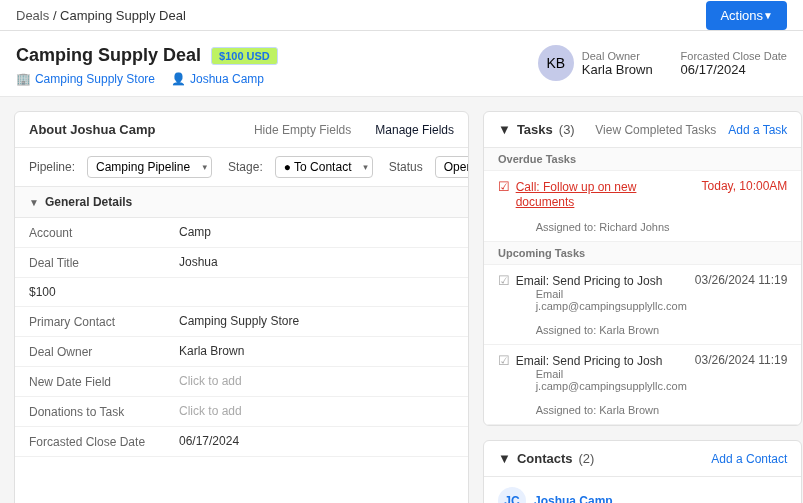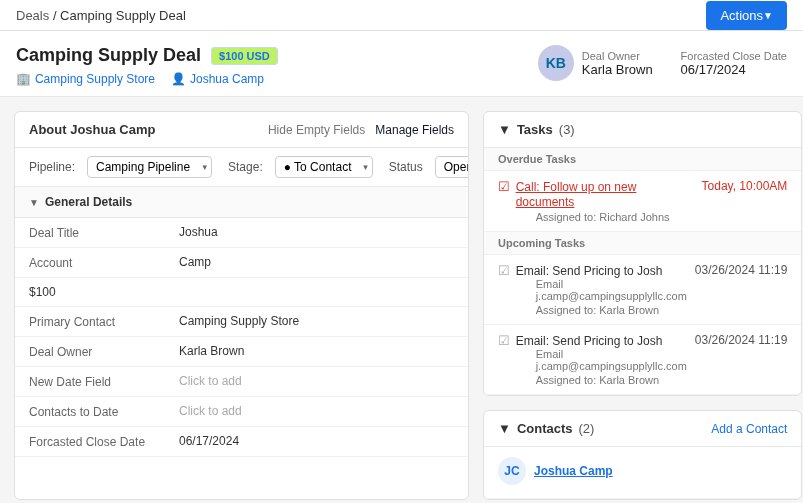--- a/index.html
+++ b/index.html
@@ -24,34 +24,34 @@
     .deal-header {
       background: #fff; padding: 14px 16px 10px; border-bottom: 1px solid #e8e8e8;
     }
     .deal-title-row { display: flex; align-items: center; gap: 10px; margin-bottom: 6px; }
     .deal-title { font-size: 18px; font-weight: 600; color: #222; }
     .deal-badge { background: #bef264; color: #1a73e8; border: 1px solid #c5d9fb; font-size: 11px; font-weight: 600; padding: 2px 7px; border-radius: 3px; }
     .deal-links { display: flex; align-items: center; gap: 16px; font-size: 12px; }
     .deal-link { color: #1a73e8; text-decoration: none; display: flex; align-items: center; gap: 4px; }
     .deal-meta { display: flex; align-items: center; gap: 28px; }
     .deal-owner-block { display: flex; align-items: center; gap: 8px; }
-    .avatar { width: 36px; height: 36px; border-radius: 50%; background: #c5cae9; display: flex; align-items: center; justify-content: center; font-size: 14px; font-weight: 700; color: #0369a1; }
+    .avatar { width: 36px; height: 36px; border-radius: 50%; background: #c5cae9; display: flex; align-items: center; justify-content: center; font-size: 14px; font-weight: 400; color: #000000; }
     .deal-meta-info { }
     .meta-label { font-size: 11px; color: #777; }
     .meta-value { font-size: 13px; color: #222; font-weight: 500; }
     .meta-group { display: flex; align-items: flex-start; flex-direction: column; }
 
     
     .main-content { display: flex; gap: 0; padding: 14px 14px; gap: 14px; background: #f5f5f5; min-height: calc(503px - 130px); }
 
     
     .left-panel { width: 455px; flex-shrink: 0; background: #fff; border: 1px solid #e0e0e0; border-radius: 6px; overflow: hidden; }
     .panel-header { display: flex; align-items: center; justify-content: space-between; padding: 10px 14px; border-bottom: 1px solid #e8e8e8; }
     .panel-title { font-weight: 600; font-size: 13px; }
-    .panel-header-actions { display: flex; gap: 10px; font-size: 12px; }
+    .panel-header-actions { display: flex; gap: 24px; font-size: 12px; }
     .panel-header-actions a { color: #777; text-decoration: none; }
     .panel-header-actions a.manage { color: #0f172a; }
 
     
     .pipeline-row { display: flex; align-items: center; gap: 8px; padding: 8px 14px; border-bottom: 1px solid #e8e8e8; font-size: 12px; }
     .pipeline-row label { font-weight: 500; color: #555; margin-right: 4px; }
     .pipeline-select, .stage-select, .status-select {
       border: 1px solid #ccc; border-radius: 4px; padding: 3px 20px 3px 8px;
       font-size: 12px; background: #fff; cursor: pointer; appearance: none;
       -webkit-appearance: none; position: relative;
@@ -90,21 +90,21 @@
 
     
     .task-section-label { padding: 5px 14px; font-size: 11px; font-weight: 600; color: #777; background: #fafafa; border-bottom: 1px solid #f0f0f0; }
     .task-item { padding: 8px 14px; border-bottom: 1px solid #f0f0f0; }
     .task-item-header { display: flex; align-items: flex-start; justify-content: space-between; gap: 8px; }
     .task-check { margin-right: 6px; }
     .task-title-overdue { color: #d93025; font-size: 12px; font-weight: 500; }
     .task-title { color: #333; font-size: 12px; }
     .task-time-overdue { color: #d93025; font-size: 12px; white-space: nowrap; }
     .task-time { color: #555; font-size: 12px; white-space: nowrap; }
-    .task-assigned { font-size: 11px; color: #777; margin-top: 2px; margin-left: 20px; }
+    .task-assigned { font-size: 11px; color: #777; margin-top: 12px; margin-left: 20px; }
     .task-email { font-size: 11px; color: #777; margin-left: 20px; }
 
     
     .contact-item { padding: 10px 14px; border-bottom: 1px solid #f0f0f0; }
     .contact-header { display: flex; align-items: center; gap: 8px; margin-bottom: 3px; }
     .contact-avatar { width: 28px; height: 28px; border-radius: 50%; background: #e8f0fe; display: flex; align-items: center; justify-content: center; font-size: 12px; font-weight: 600; color: #1a73e8; flex-shrink: 0; }
     .contact-name { color: #1a73e8; font-size: 12px; font-weight: 600; }
   </style>
 </head>
 <body>
@@ -191,61 +191,65 @@
       </div>
     </div>
 
     <div class="section-header">
       <span class="chevron-icon">▼</span>
       <span>General Details</span>
     </div>
 
     <div id="fields-container">
     <div class="field-row">
+          <div class="field-label">Account</div>
+          <div class="field-value">Camp</div>
+        </div>
+        <div class="field-row">
           <div class="field-label">Deal Title</div>
           <div class="field-value">Joshua</div>
         </div>
         <div class="field-row">
-          <div class="field-label">Account</div>
-          <div class="field-value">Camp</div>
-        </div>
-        <div class="field-row">
           <div class="field-value">$100</div>
         </div>
         <div class="field-row">
           <div class="field-label">Primary Contact</div>
           <div class="field-value">Camping Supply Store</div>
         </div>
         <div class="field-row">
           <div class="field-label">Deal Owner</div>
           <div class="field-value">Karla Brown</div>
         </div>
         <div class="field-row">
           <div class="field-label">New Date Field</div>
           <div class="field-value placeholder" style="cursor: pointer;">Click to add</div>
         </div>
         <div class="field-row">
-          <div class="field-label">Contacts to Date</div>
+          <div class="field-label">Donations to Task</div>
           <div class="field-value placeholder" style="cursor: pointer;">Click to add</div>
         </div>
         <div class="field-row">
           <div class="field-label">Forcasted Close Date</div>
           <div class="field-value">06/17/2024</div>
         </div>
       </div>
   </div>
 
   <div class="right-panel">
 
     <div class="card">
       <div class="card-header">
         <div class="card-title">
           <span style="cursor:pointer;">▼</span>
           <span>Tasks</span>
           <span class="count-badge">(<span>3</span>)</span>
+        </div>
+        <div class="card-header-actions">
+          <a href="#" class="card-action-link">View Completed Tasks</a>
+          <a href="#" class="card-action-link blue">Add a Task</a>
         </div>
       </div>
 
       <div class="task-section-label">Overdue Tasks</div>
       <div class="task-item">
         <div class="task-item-header">
           <div style="display:flex;align-items:flex-start;flex:1;">
             <span class="task-check" style="color:#d93025;">☑</span>
             <div>
               <a href="#" class="task-title-overdue">Call: Follow up on new documents</a>

